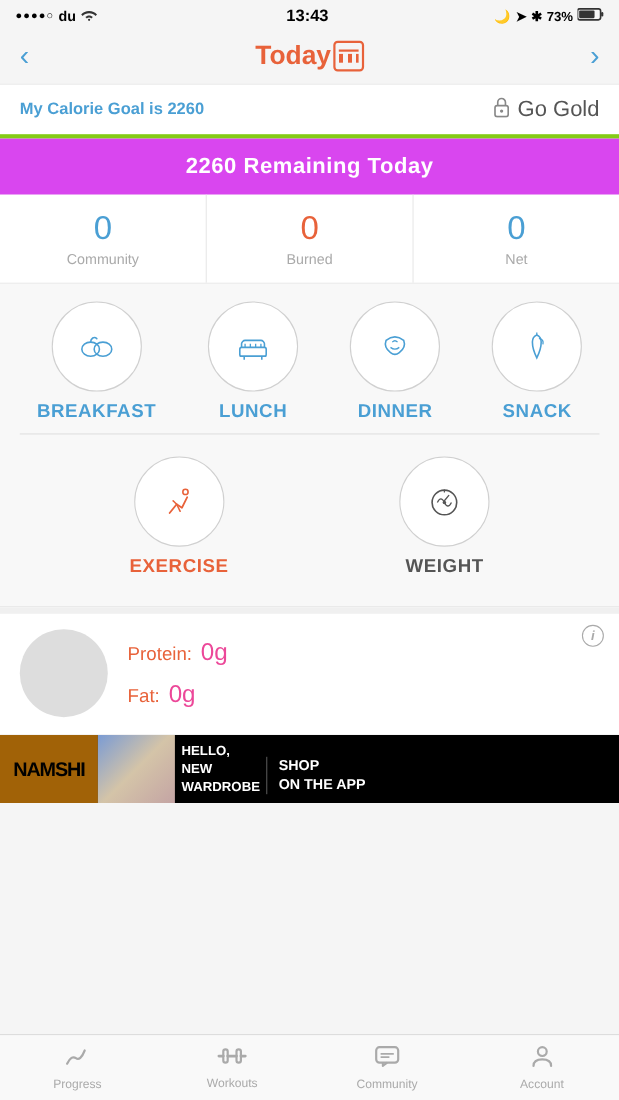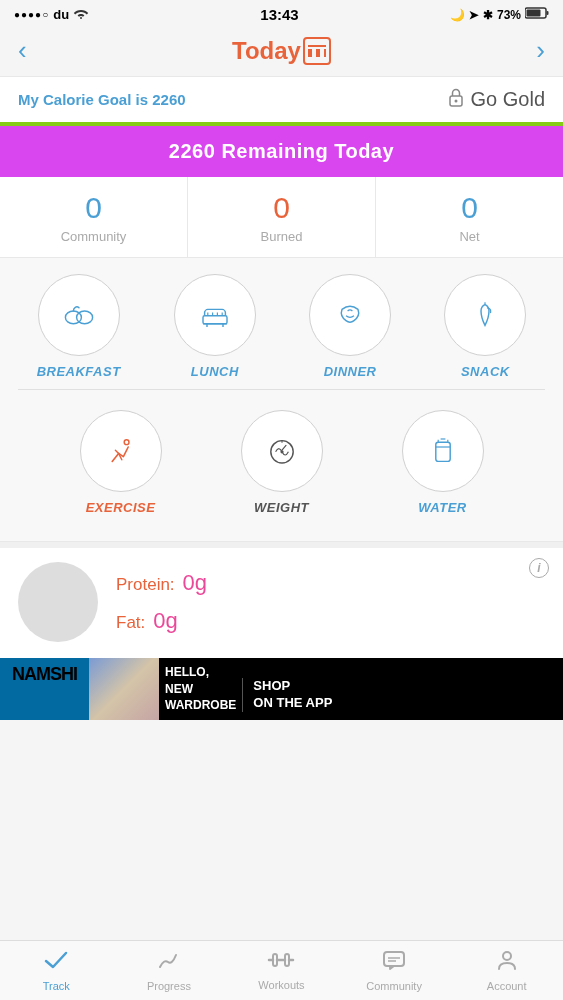--- a/index.html
+++ b/index.html
@@ -171,25 +171,24 @@
       width: 82px;
       height: 82px;
       border-radius: 50%;
       border: 1.5px solid #d0d0d0;
       background: #fff;
       display: flex;
       align-items: center;
       justify-content: center;
     }
     .meal-label {
-      font-size: 13px;
+      font-size: 17px;
       font-weight: 600;
       color: #4a9fd4;
       letter-spacing: 0.5px;
-      font-style: italic;
     }
     .meal-label.exercise { color: #e8623a; }
 
     
     .icon-svg { width: 40px; height: 40px; }
 
     
     .section-divider {
       height: 1px;
       background: #e0e0e0;
@@ -260,25 +259,25 @@
 
     
     .ad-banner {
       background: #000;
       height: 62px;
       display: flex;
       align-items: center;
       overflow: hidden;
     }
     .ad-left {
-      background: #0369a1;
+      background: #a16207;
       padding: 6px 12px;
       height: 100%;
       display: flex;
-      align-items: flex-start;
+      align-items: center;
     }
     .ad-logo {
       font-size: 18px;
       font-weight: 900;
       color: #000;
       letter-spacing: -1px;
     }
     .ad-img {
       width: 70px;
       height: 62px;
@@ -487,32 +486,20 @@
           <circle cx="25" cy="26" r="14" stroke="#555" stroke-width="1.8"></circle>
           <path d="M17 26 Q21 18 25 26 Q29 34 33 26" stroke="#555" stroke-width="1.5" fill="none"></path>
           <circle cx="25" cy="26" r="2" fill="#555"></circle>
           <line x1="25" y1="24" x2="30" y2="18" stroke="#555" stroke-width="1.5" stroke-linecap="round"></line>
           <line x1="25" y1="12" x2="25" y2="14" stroke="#555" stroke-width="1.5" stroke-linecap="round"></line>
         </svg>
       </div>
       <span class="meal-label" style="color:#555">WEIGHT</span>
     </div>
 
-    <div class="meal-item">
-      <div class="meal-circle">
-        <svg class="icon-svg" viewBox="0 0 50 50" fill="none">
-          <rect x="16" y="14" width="18" height="24" rx="3" stroke="#4a9fd4" stroke-width="1.8"></rect>
-          <line x1="16" y1="20" x2="34" y2="20" stroke="#4a9fd4" stroke-width="1.5"></line>
-          <line x1="19" y1="11" x2="19" y2="14" stroke="#4a9fd4" stroke-width="1.5"></line>
-          <line x1="31" y1="11" x2="31" y2="14" stroke="#4a9fd4" stroke-width="1.5"></line>
-          <line x1="22" y1="10" x2="28" y2="10" stroke="#4a9fd4" stroke-width="1.5"></line>
-        </svg>
-      </div>
-      <span class="meal-label">WATER</span>
-    </div>
 
   </div>
 </div>
 
 <div class="macro-section">
   <div class="info-icon">i</div>
   <div class="avatar-circle"></div>
   <div class="macro-values">
     <div class="macro-row">
       <span class="label">Protein:</span>
@@ -536,28 +523,20 @@
     <span>WARDROBE</span>
   </div>
   <div class="ad-cta">
     <span>SHOP</span><br>
     <span>ON THE APP</span>
   </div>
 </div>
 
 <div class="tab-bar">
 
-  <div class="tab-item">
-    <span class="tab-icon-wrap active">
-      <svg width="24" height="22" viewBox="0 0 24 22" fill="none">
-        <path d="M2 12 L9 18 L22 4" stroke="#4a9fd4" stroke-width="2.5" stroke-linecap="round" stroke-linejoin="round"></path>
-      </svg>
-    </span>
-    <span class="tab-label active">Track</span>
-  </div>
 
   <div class="tab-item">
     <span class="tab-icon-wrap">
       <svg width="24" height="22" viewBox="0 0 24 22" fill="none">
         <path d="M3 18 Q7 10 11 13 Q15 16 19 6" stroke="#aaa" stroke-width="2" stroke-linecap="round" fill="none"></path>
       </svg>
     </span>
     <span class="tab-label">Progress</span>
   </div>
 

